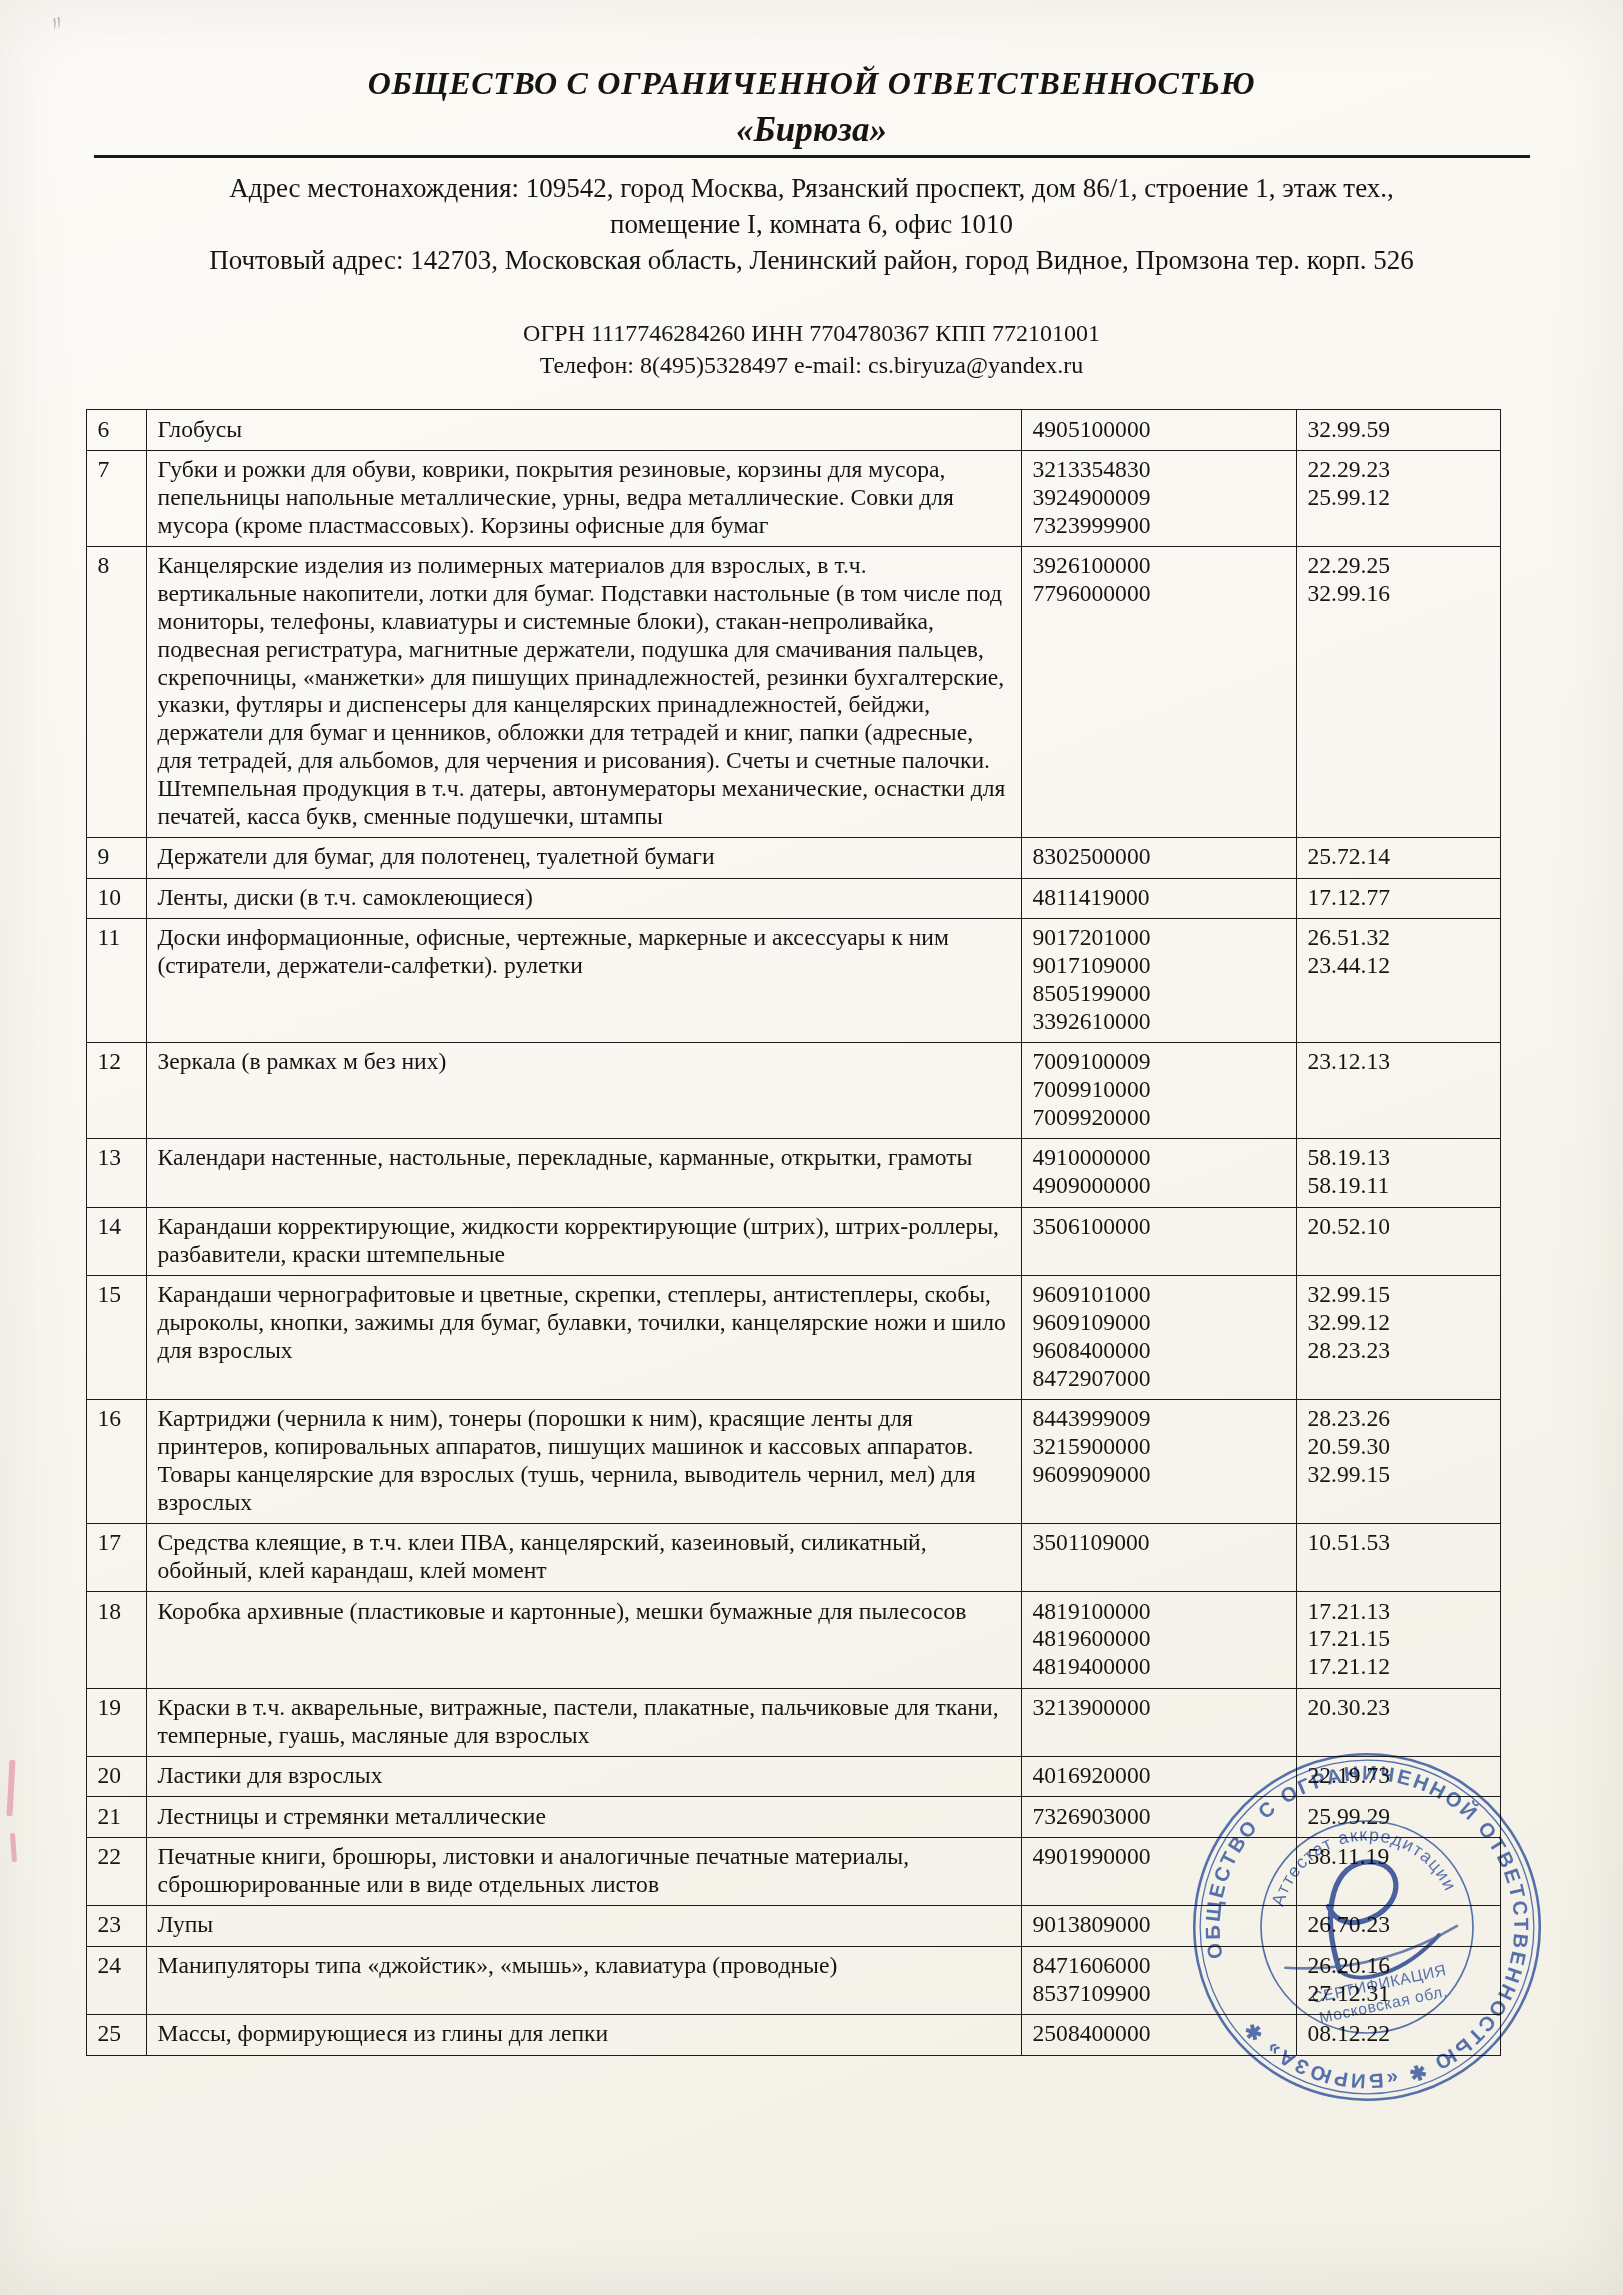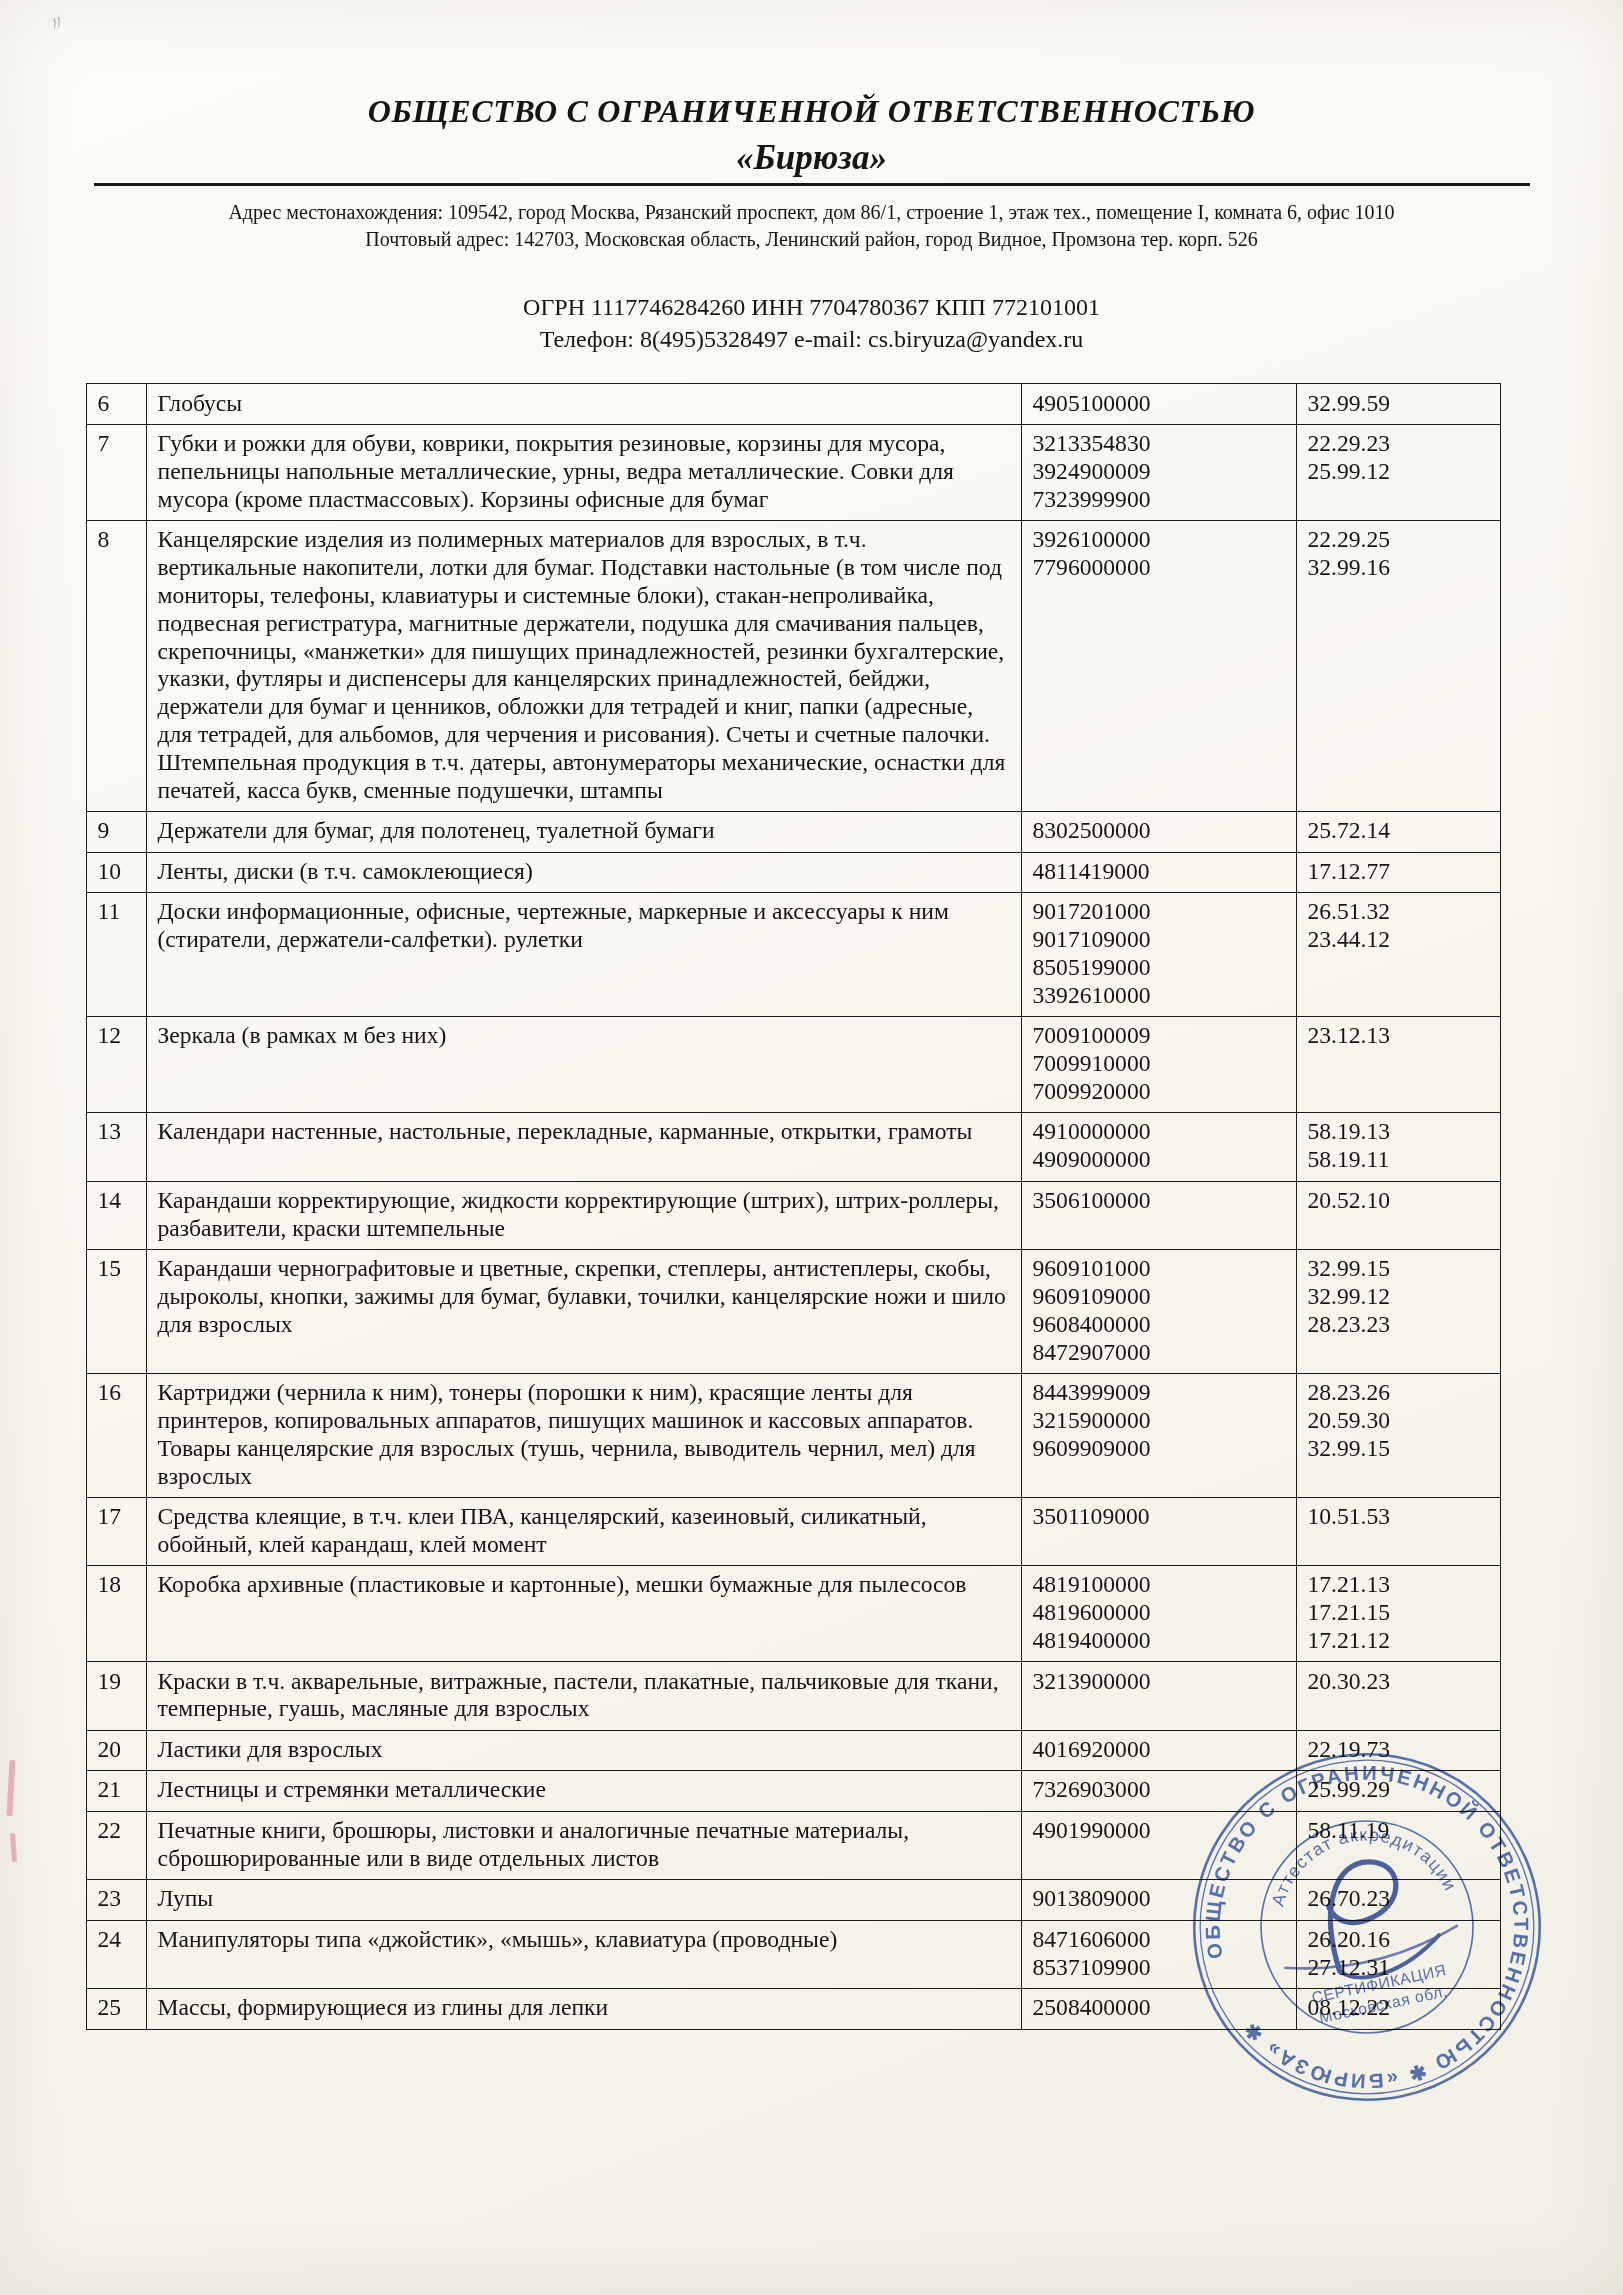--- a/index.html
+++ b/index.html
@@ -16,33 +16,32 @@
   }
   .pencil-mark{
     position:absolute; left:46px; top:9.2px;
     color:#9a9890; font-size:22px; transform:rotate(-15deg);
     font-family:"DejaVu Sans", sans-serif; opacity:.7;
   }
   .header { padding-top:65px; text-align:center; }
   .title {
     font-size:32px; font-weight:bold; font-style:italic;
     letter-spacing:0.7px;
-    margin-top:28px;
   }
   .subtitle {
     font-size:35px; font-weight:bold; font-style:italic;
     margin-top:7.9px;
     font-family:Liberation Serif, serif;
   }
   .header-rule {
     width:1436px; height:3.3px; background:#191919;
     margin:5.2px auto 13px auto;
   }
   .addr {
-    font-size:20px; line-height:1.32;
+    font-size:27px; line-height:1.32;
     max-width:1230px; margin:0 auto;
   }
   .reg   { font-size:24px; margin-top:42px; }
   .contact { font-size:24px; margin-top:5.2px; }
 
   table.products {
     border-collapse:collapse;
     margin:30px 0 0 86px;
     width:1414px;
     table-layout:fixed;

